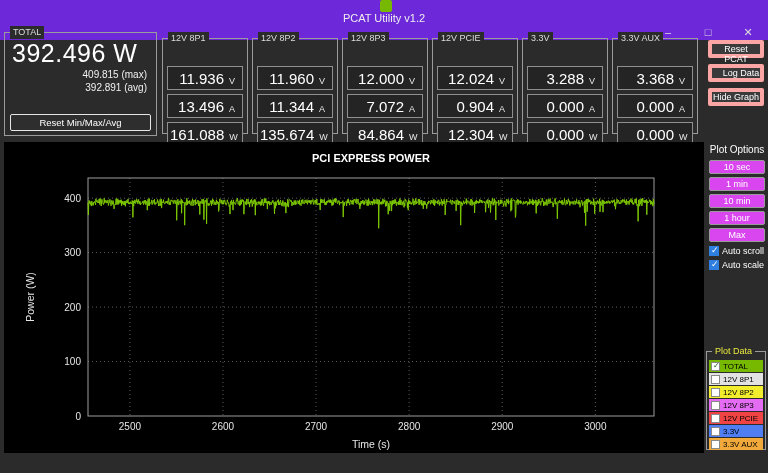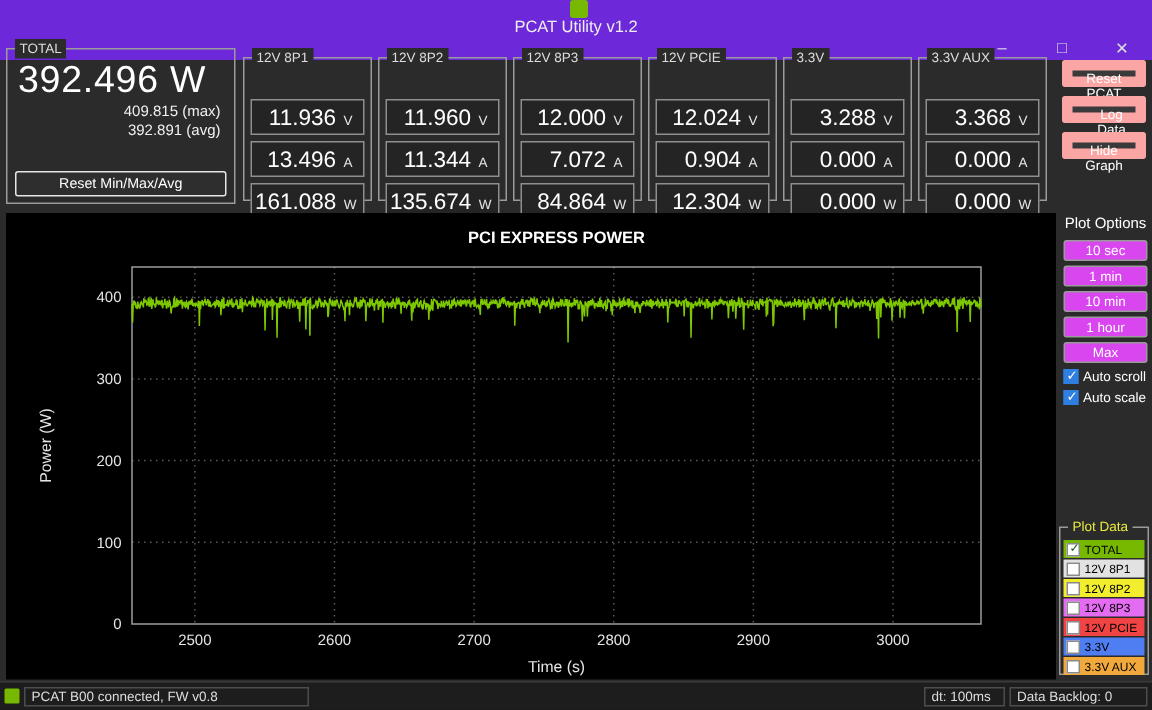--- a/index.html
+++ b/index.html
@@ -24,21 +24,21 @@
   .reset-btn { position:absolute; bottom:4px; left:5px; right:5px; height:17px; background:#2e2e2e; border:1px solid #e6e6e6; color:#fff; font-size:9.5px; border-radius:2px; font-family:inherit; }
 
   
   .rail { top:38px; width:86px; height:96px; }
   .reading { margin:4px 4px 0 4px; height:24px; border:1px solid #8f8f8f; background:#242424; display:flex; align-items:baseline; justify-content:flex-end; padding:3px 4px 0 2px; }
   .reading:first-of-type { margin-top:27px; }
   .rv { font-size:15px; color:#fff; }
   .ru { font-size:9px; color:#e6e6e6; margin-left:5px; width:9px; text-align:left; }
 
   
-  .action-btn { position:absolute; left:708px; width:56px; height:18px; background:#3a3a3a; border:7px solid #fca5a5; color:#fff; font-size:9px; border-radius:2px; font-family:inherit; }
+  .action-btn { position:absolute; left:708px; width:56px; height:18px; background:#3a3a3a; border:4px solid #fca5a5; color:#fff; font-size:9px; border-radius:2px; font-family:inherit; }
 
   
   .chart-wrap { position:absolute; left:4px; top:142px; width:700px; height:311px; background:#000; }
 
   
   .right-panel { position:absolute; left:706px; top:142px; width:62px; height:311px; }
   .po-label { font-size:10px; color:#fff; text-align:center; margin:2px 0 5px; }
   .po-btn { display:block; width:56px; height:14px; margin:0 auto 3px; background:#d946ef; border:1px solid #9a9a9a; color:#fff; font-size:9px; padding:0; border-radius:2px; font-family:inherit; line-height:11px; }
   .cb-row { display:flex; align-items:center; gap:3px; margin:4px 0 0 3px; font-size:9px; color:#fff; }
   .checkbox { width:10px; height:10px; border:1px solid #8a8a8a; background:#fff; position:relative; flex:none; }
@@ -255,21 +255,14 @@
         <span class="checkbox"></span>
         <span>3.3V</span>
       </div>
       <div class="legend-item" style="background: rgb(242, 169, 59);">
         <span class="checkbox"></span>
         <span>3.3V AUX</span>
       </div>
     </div>
   </div>
 
-  <div class="statusbar">
-    <span class="status-icon"></span>
-    <div class="status-cell left-cell">PCAT B00 connected, FW v0.8</div>
-    <div class="spacer"></div>
-    <div class="status-cell dt-cell">dt: 100ms</div>
-    <div class="status-cell backlog-cell">Data Backlog: 0</div>
-  </div>
 
 </div>
 
 </body></html>

